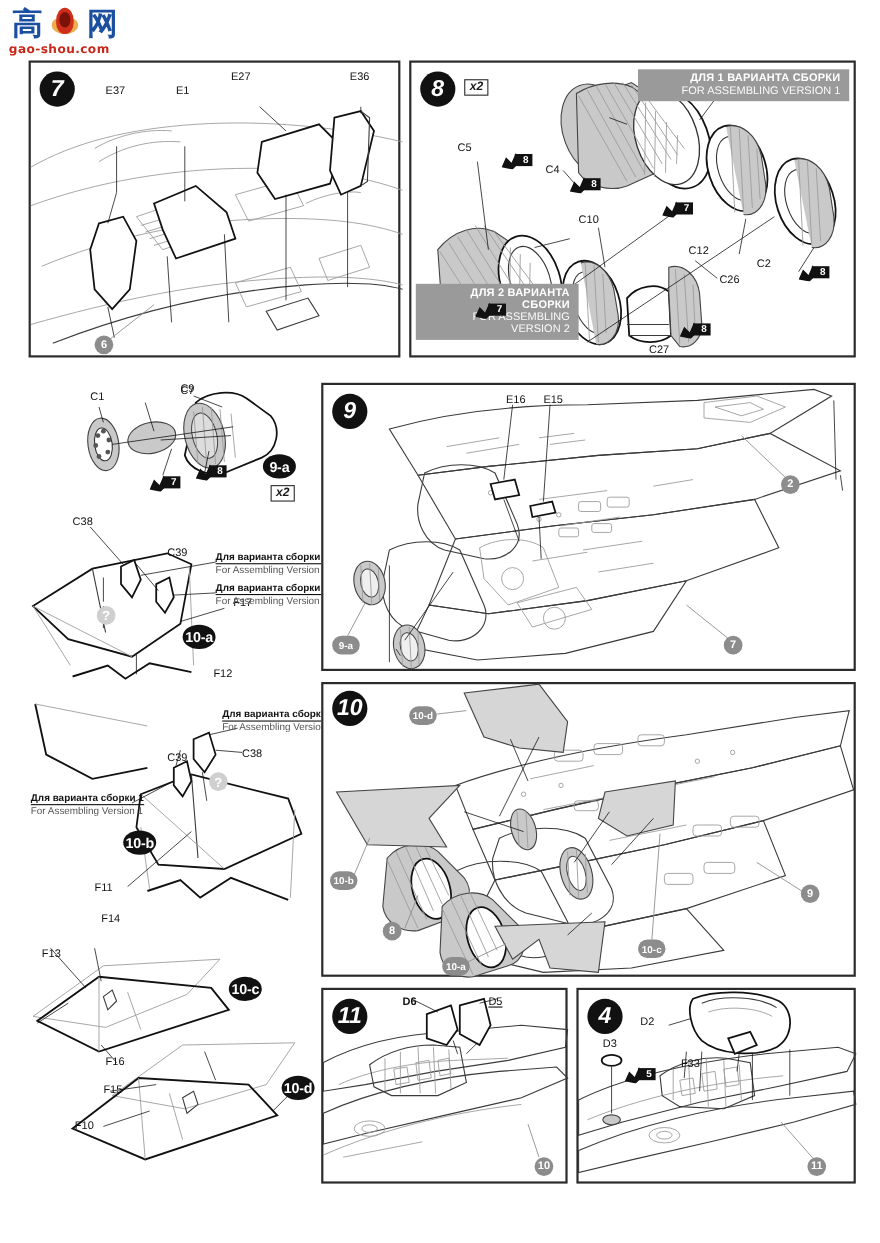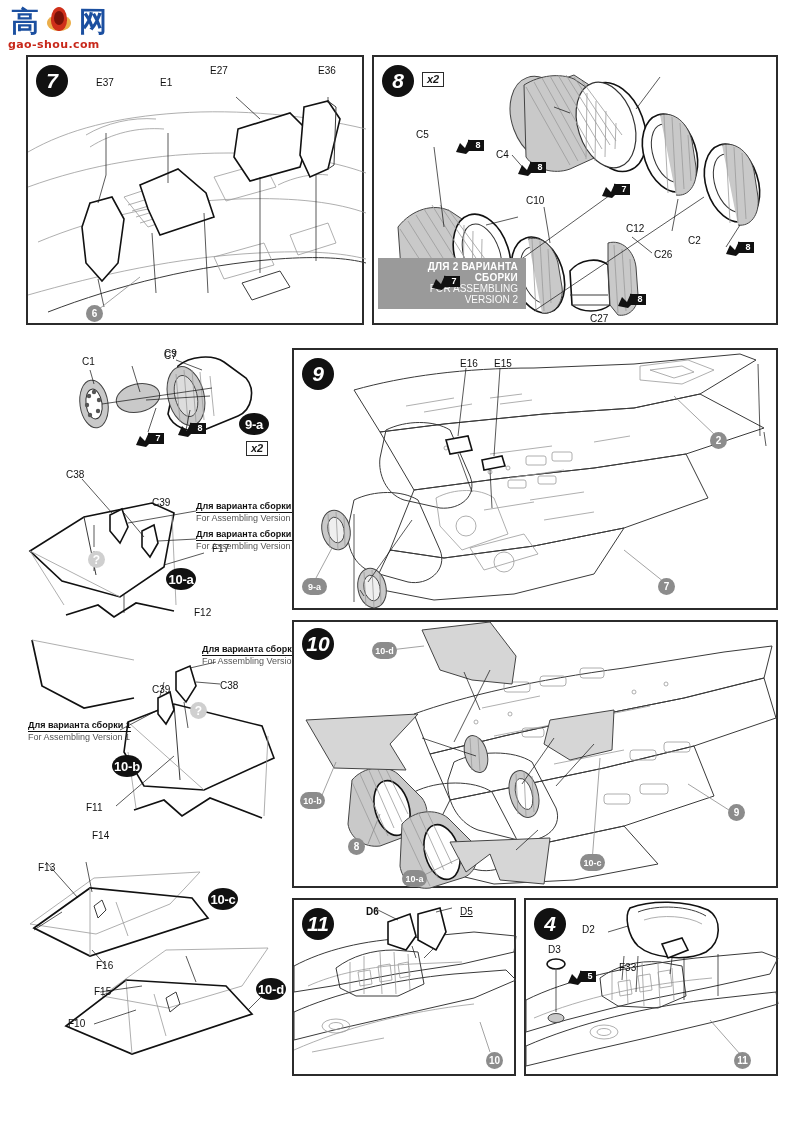--- a/index.html
+++ b/index.html
@@ -256,20 +256,24 @@
     <path class="lead" d="M112 168 L144 160"></path>
     <path class="lead" d="M286 20 L262 52"></path>
     <path class="lead" d="M106 232 L250 128"></path>
     <path class="lead" d="M160 254 L330 140"></path>
     <path class="lead" d="M60 244 L96 206"></path>
   </svg>
 
   <div class="badge big" style="left:8px;top:8px;">8</div>
   <div class="x2" style="left:48px;top:15px;">x2</div>
 
+  <div class="vbanner" style="right:4px;top:6px;width:176px;">
+    <span class="ru">ДЛЯ 1 ВАРИАНТА СБОРКИ</span>
+    <span class="en">FOR ASSEMBLING VERSION 1</span>
+  </div>
 
   <div class="vbanner" style="left:4px;bottom:14px;width:132px;">
     <span class="ru">ДЛЯ 2 ВАРИАНТА СБОРКИ</span>
     <span class="en">FOR ASSEMBLING VERSION 2</span>
   </div>
 
   <div class="plab" style="left:42px;top:72px;">C5</div>
   <div class="plab" style="left:122px;top:92px;">C4</div>
   <div class="plab" style="left:152px;top:138px;">C10</div>
   <div class="plab" style="left:252px;top:166px;">C12</div>
@@ -712,21 +716,21 @@
 
     <path class="lead" d="M80 8 L104 20"></path>
     <path class="lead" d="M158 8 L142 12"></path>
     <path class="lead" d="M118 46 L122 58"></path>
     <path class="lead" d="M140 48 L130 58"></path>
     <path class="leadg" d="M186 122 L196 152"></path>
   </svg>
 
   <div class="badge big" style="left:8px;top:8px;">11</div>
   <div class="plab" style="left:72px;top:6px;font-weight:bold;">D6</div>
-  <div class="plab" style="left:166px;top:6px;text-decoration:underline;">D5</div>
+  <div class="plab" style="left:150px;top:6px;text-decoration:underline;">D5</div>
   <div class="ref" style="left:192px;top:152px;">10</div>
 </div>
 
 <div class="panel" style="left:524px;top:898px;width:254px;height:178px;">
   <svg class="art" width="254" height="178" viewBox="0 0 254 178">
     <path class="ln" d="M0 100 C40 80 100 66 170 58 L236 52 L252 58 L244 74 L180 88 L110 102 L40 120 L0 132 Z"></path>
     <path class="ln-l" d="M8 118 C56 98 118 84 186 78"></path>
     <path class="ln" d="M0 146 C50 124 120 106 196 98 L250 92 L252 104 L196 120 L120 138 L50 154 L0 166 Z"></path>
 
     <path class="fill-w" d="M104 8 C124 0 160 0 182 10 C196 18 196 42 180 52 C160 62 126 58 112 46 C102 36 98 16 104 8 Z" fill="#fff"></path>

